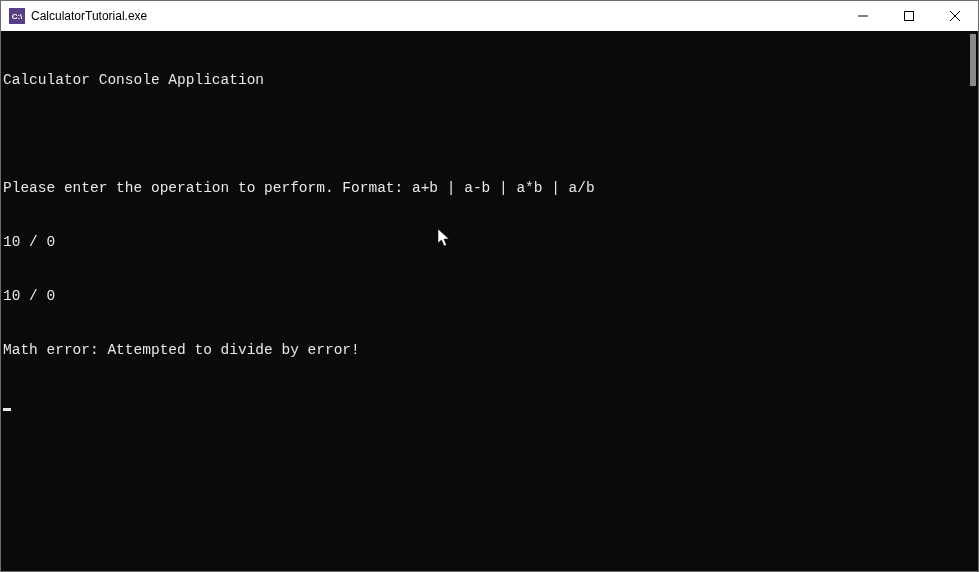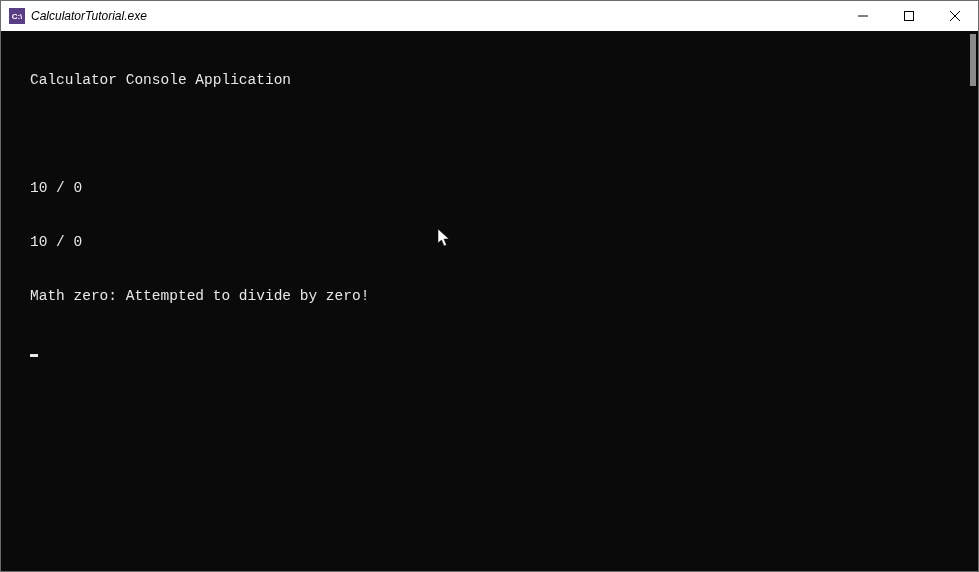--- a/index.html
+++ b/index.html
@@ -34,21 +34,21 @@
       height: 16px;
       background: #5a3e85;
       margin-right: 6px;
       display: flex;
       align-items: center;
       justify-content: center;
       font-size: 8px;
       color: #ffffff;
       font-weight: bold;
     }
-    .titlebar-title { flex: 0 0 auto; font-style: italic; }
+    .titlebar-title { flex: 0 0 auto; }
     .titlebar-spacer { flex: 1; }
     .titlebar-buttons { display: flex; height: 100%; }
     .titlebar-button {
       width: 46px;
       height: 100%;
       display: flex;
       align-items: center;
       justify-content: center;
       color: #000000;
     }
@@ -60,21 +60,21 @@
       overflow: hidden;
     }
     .console-content {
       padding: 4px 2px;
       font-family: Consolas, "Courier New", monospace;
       font-size: 14.5px;
       line-height: 18px;
       color: #e8e8e8;
       white-space: pre;
     }
-    .console-line { display: block; min-height: 18px; margin-left: 27px; }
+    .console-line { display: block; min-height: 18px; }
     .cursor-block {
       display: inline-block;
       width: 8px;
       height: 3px;
       background: #e8e8e8;
       vertical-align: bottom;
       margin-bottom: 2px;
     }
     .scrollbar {
       position: absolute;
@@ -116,23 +116,24 @@
             <line x1="0" y1="0" x2="10" y2="10" stroke="#000" stroke-width="1"></line>
             <line x1="10" y1="0" x2="0" y2="10" stroke="#000" stroke-width="1"></line>
           </svg>
       </div>
     </div>
   </div>
   <div class="console-area">
     <div class="console-content">
       <span class="console-line">Calculator Console Application</span>
       <span class="console-line"></span>
+      <span class="console-line">Please enter the operation to perform. Format: a+b | a-b | a*b | a/b</span>
       <span class="console-line">10 / 0</span>
       <span class="console-line">10 / 0</span>
-      <span class="console-line">Math zero: Attempted to divide by zero!</span>
+      <span class="console-line">Math error: Attempted to divide by error!</span>
       <span class="console-line"><span class="cursor-block"></span></span>
     </div>
     <div class="scrollbar"></div>
     <div class="mouse-cursor">
       <svg width="16" height="20" viewBox="0 0 16 20">
         <path d="M0 0 L0 14 L3.5 11 L6 17 L8.5 16 L6 10 L11 10 Z" fill="#ffffff" stroke="#000000" stroke-width="0.5"></path>
       </svg>
     </div>
   </div>
 </div>

